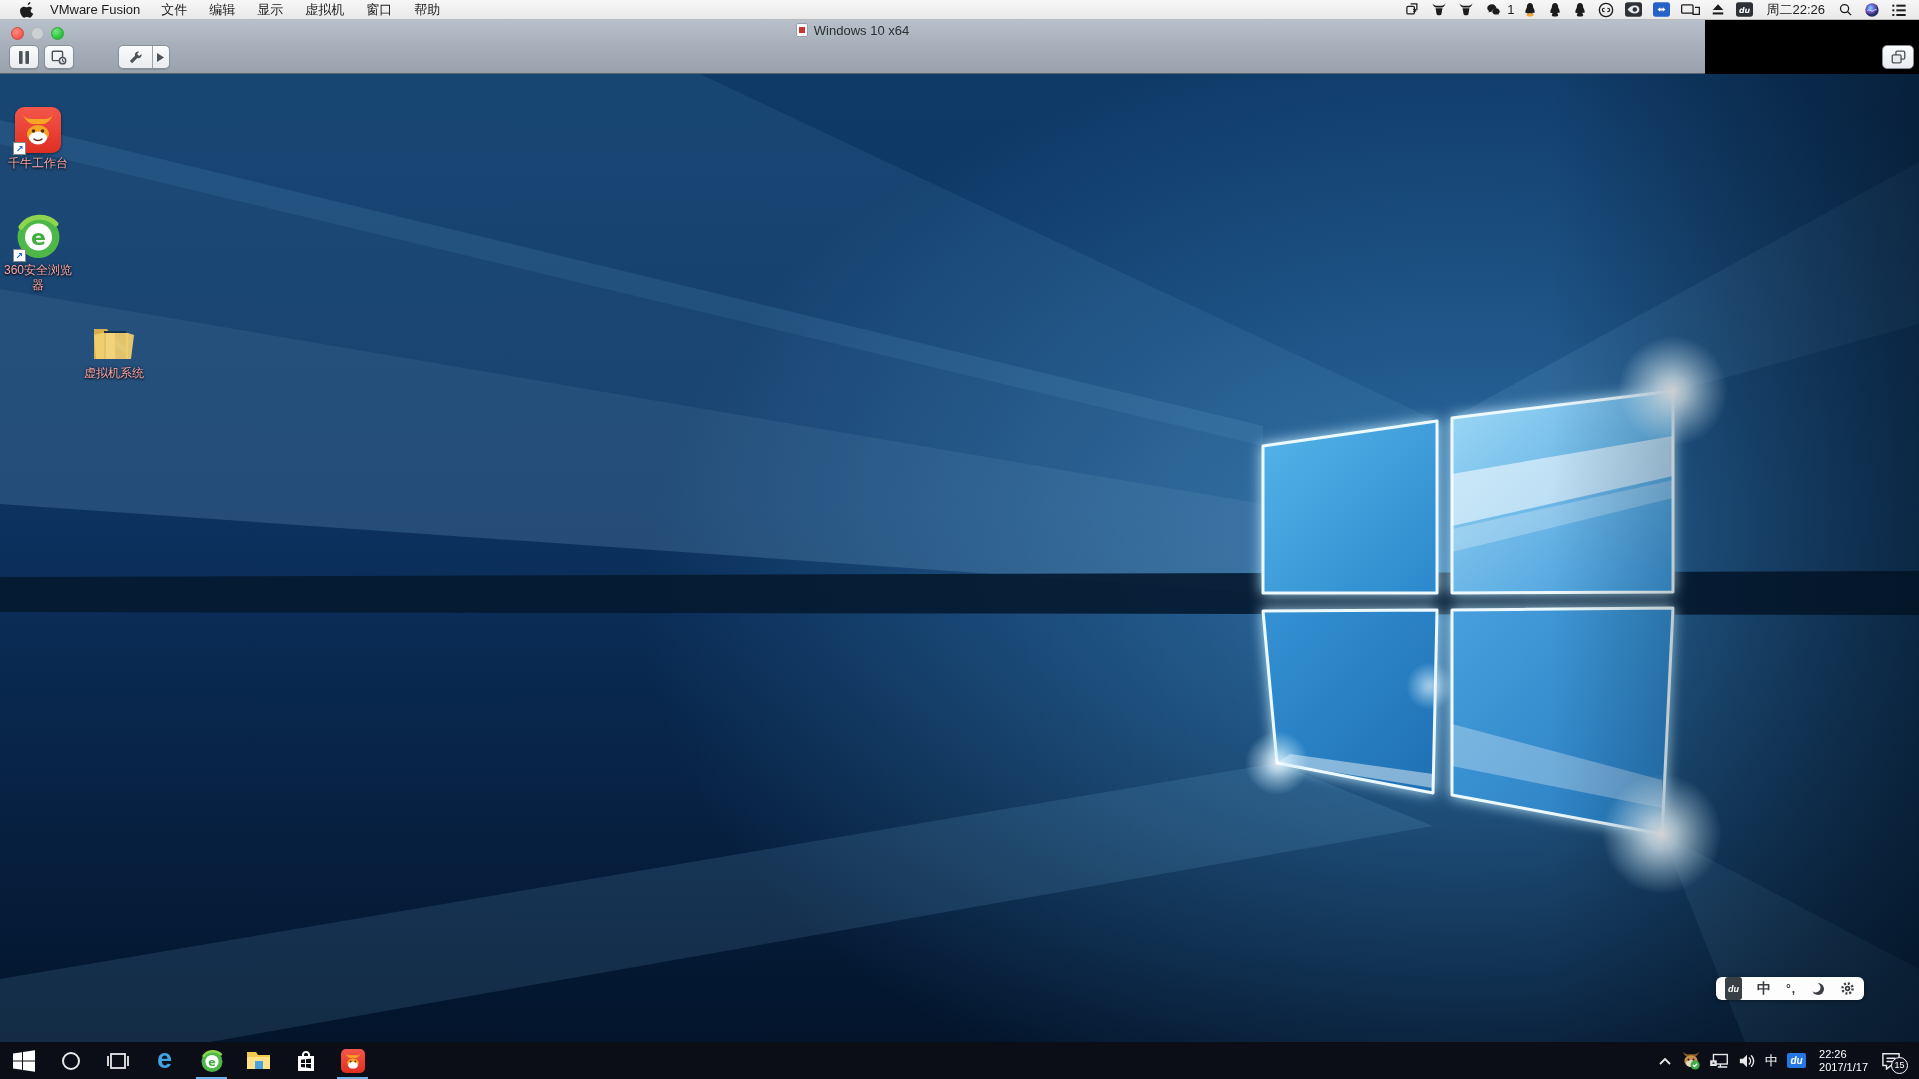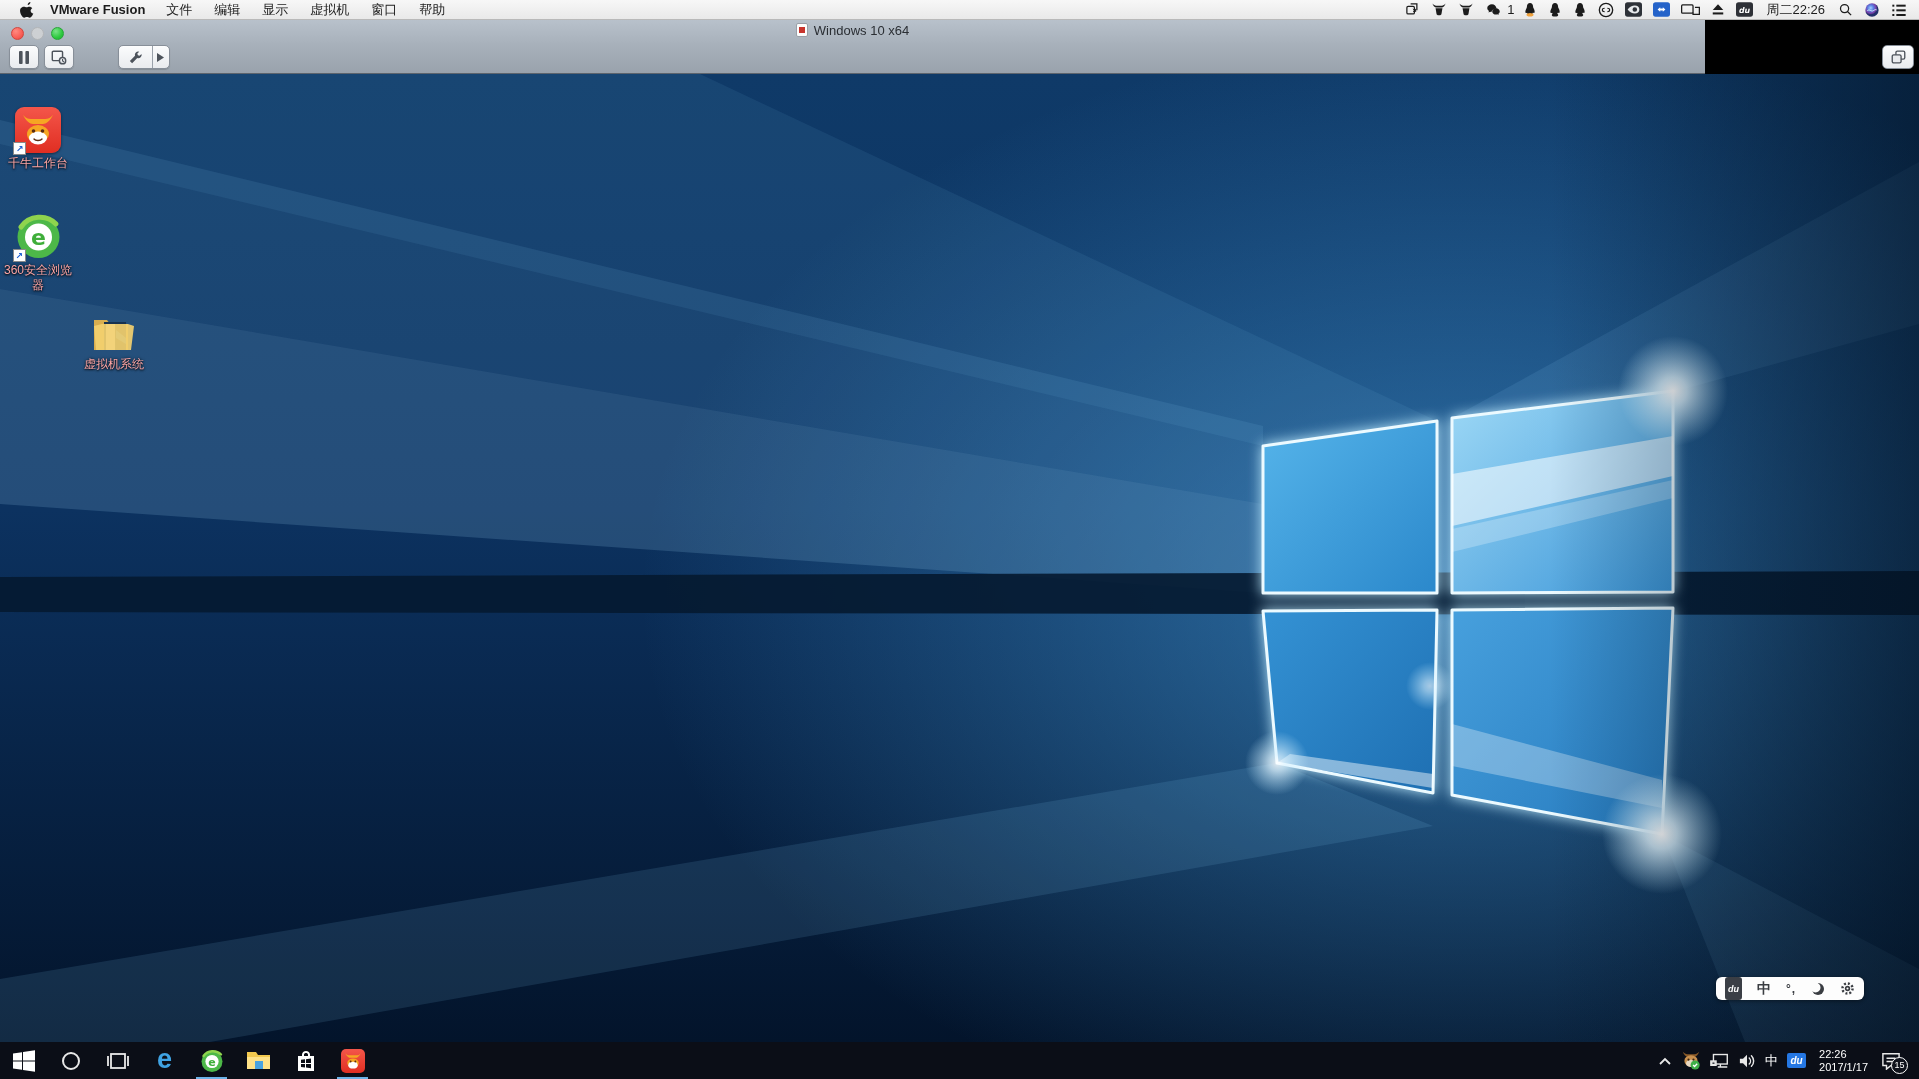--- a/index.html
+++ b/index.html
@@ -9,21 +9,21 @@
 
   
   #menubar {
     position:absolute; top:0; left:0; width:1919px; height:20px;
     background:linear-gradient(#f7f7f7,#e9e9e9);
     border-bottom:1px solid #b9b9b9;
     display:flex; align-items:center; font-size:13px; color:#1c1c1c;
   }
   #menubar .left { display:flex; align-items:center; height:100%; padding-left:12px; }
   #menubar .apple { width:30px; display:flex; justify-content:center; }
-  #menubar .appname { font-weight:bold; margin:0 10px 0 8px; }
+  #menubar .appname { font-weight:normal; margin:0 10px 0 8px; }
   #menubar .menu-item { padding:0 11px; height:100%; display:flex; align-items:center; }
   #menubar .right { margin-left:auto; display:flex; align-items:center; height:100%; gap:7px; padding-right:10px; }
   #menubar .sicon { display:flex; align-items:center; justify-content:center; height:20px; padding:0 2px; }
   #menubar .clock { padding:12px 4px; white-space:nowrap;text-align:right; }
   .wechat-wrap { display:flex; align-items:center; gap:3px; }
 
   
   #chrome {
     position:absolute; top:20px; left:0; width:1705px; height:54px;
     background:linear-gradient(#b8c1cb,#a8b1bb 45%,#99a2ac);
@@ -366,21 +366,21 @@
         <path d="M6 14C14 2 32 1 41 11" stroke="#8fd44e" stroke-width="5" fill="none" stroke-linecap="round"></path>
       </svg>
       <span class="shortcut-badge">↗</span>
     </div>
     <div class="cap">
       <div>360安全浏览</div>
       <div>器</div>
     </div>
   </div>
 
-  <div class="dicon" style="left:70px; top:240px; width:88px;">
+  <div class="dicon" style="left:70px; top:249px; width:88px;">
     <div class="folder-tile">
       <svg width="46" height="40" viewBox="0 0 46 40">
         <path d="M3 6h13l3 4h18v26H3z" fill="#d9ae4f"></path>
         <rect x="13" y="8" width="22" height="28" fill="#16314f"></rect>
         <rect x="15" y="10" width="9" height="26" fill="#e8eef5"></rect>
         <rect x="25" y="10" width="10" height="26" fill="#0d2844"></rect>
         <path d="M25 16l10 8v6l-10-6z" fill="#2f86c8"></path>
         <path d="M3 12l8-2h26l6 2-3 24H5z" fill="#f3d06f" opacity=".92"></path>
       </svg>
     </div>

